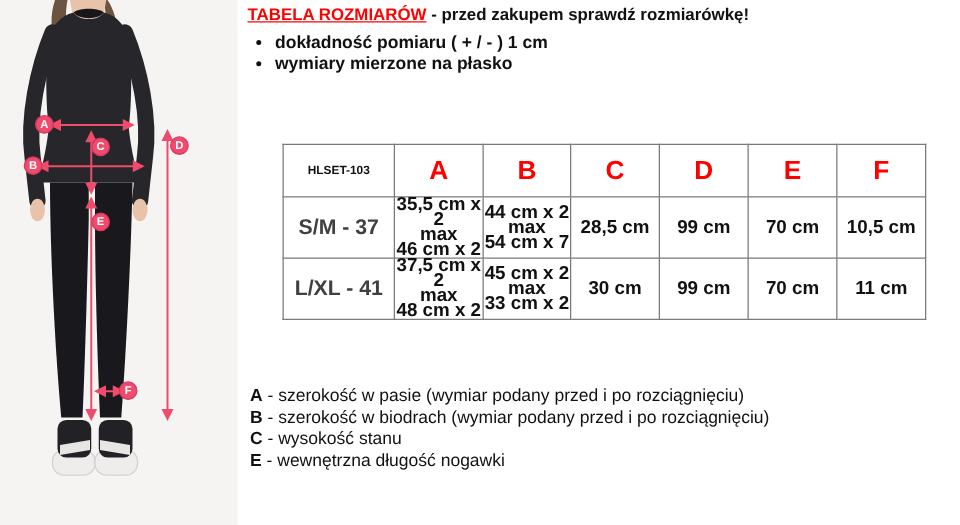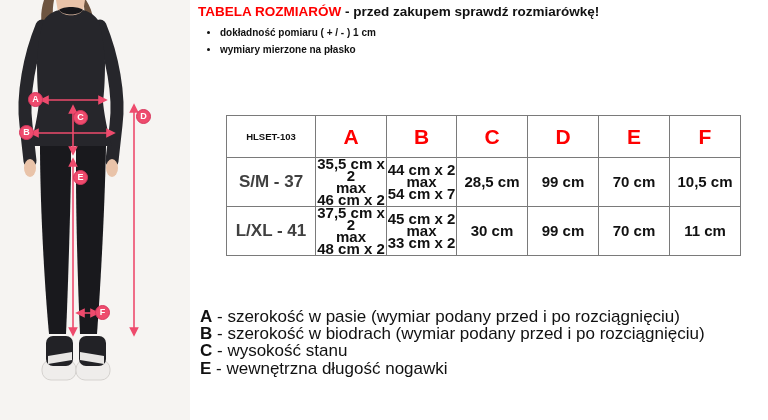--- a/index.html
+++ b/index.html
@@ -10,38 +10,38 @@
   
   .photo{position:absolute;left:0;top:0;width:190px;height:420px;background:#f6f4f2;}
   .photo svg{position:absolute;left:0;top:0;}
   .marker{
     position:absolute;width:15px;height:15px;border-radius:50%;
     background:#ee4b6d;border:1px solid #d8375e;box-sizing:border-box;
     color:#fff;font-size:9px;font-weight:bold;line-height:13px;text-align:center;
   }
   
   .title{position:absolute;left:198px;top:4px;font-size:13.5px;font-weight:bold;white-space:nowrap;}
-  .title .red{color:#fe0000;}
+  .title .red{color:#fe0000;text-decoration:underline;}
   .bullets{position:absolute;left:204px;top:25px;margin:0;padding-left:16px;
-    font-size:10px;font-weight:bold;line-height:16.5px;}
+    font-size:14px;font-weight:bold;line-height:16.5px;}
   
   table.size{position:absolute;left:226px;top:115px;border-collapse:collapse;table-layout:fixed;}
   table.size th,table.size td{
     border:1px solid #7a7a7a;text-align:center;vertical-align:middle;padding:0;
   }
   .col-code{width:88px;} .col-a{width:70px;} .col-b{width:69px;}
   .col-c{width:70px;} .col-d{width:70px;} .col-e{width:70px;} .col-f{width:70px;}
   tr.hdr{height:42px;margin-left:39px;}
   tr.data{height:41px;}
   th.code{font-size:9.5px;font-weight:bold;color:#111;}
   th.letter{font-size:21px;font-weight:bold;color:#fe0000;}
   td.sizecell{font-size:17px;font-weight:bold;color:#404040;}
   td.val{font-size:15px;font-weight:bold;color:#111;white-space:pre-line;line-height:12px;}
   
-  .legend{position:absolute;left:200px;top:308px;font-size:17px;line-height:17.2px;color:#111;}
+  .legend{position:absolute;left:200px;top:308px;font-size:14px;line-height:17.2px;color:#111;}
   .legend b{font-weight:bold;}
 </style>
 </head>
 <body>
 
 <div class="photo">
 
   <svg width="190" height="420" viewBox="0 0 190 420">
 
     <path d="M44,0 C40,12 40,26 46,36 C50,40 56,38 58,33 C52,24 52,10 54,0 Z" fill="#6d5440"></path>

